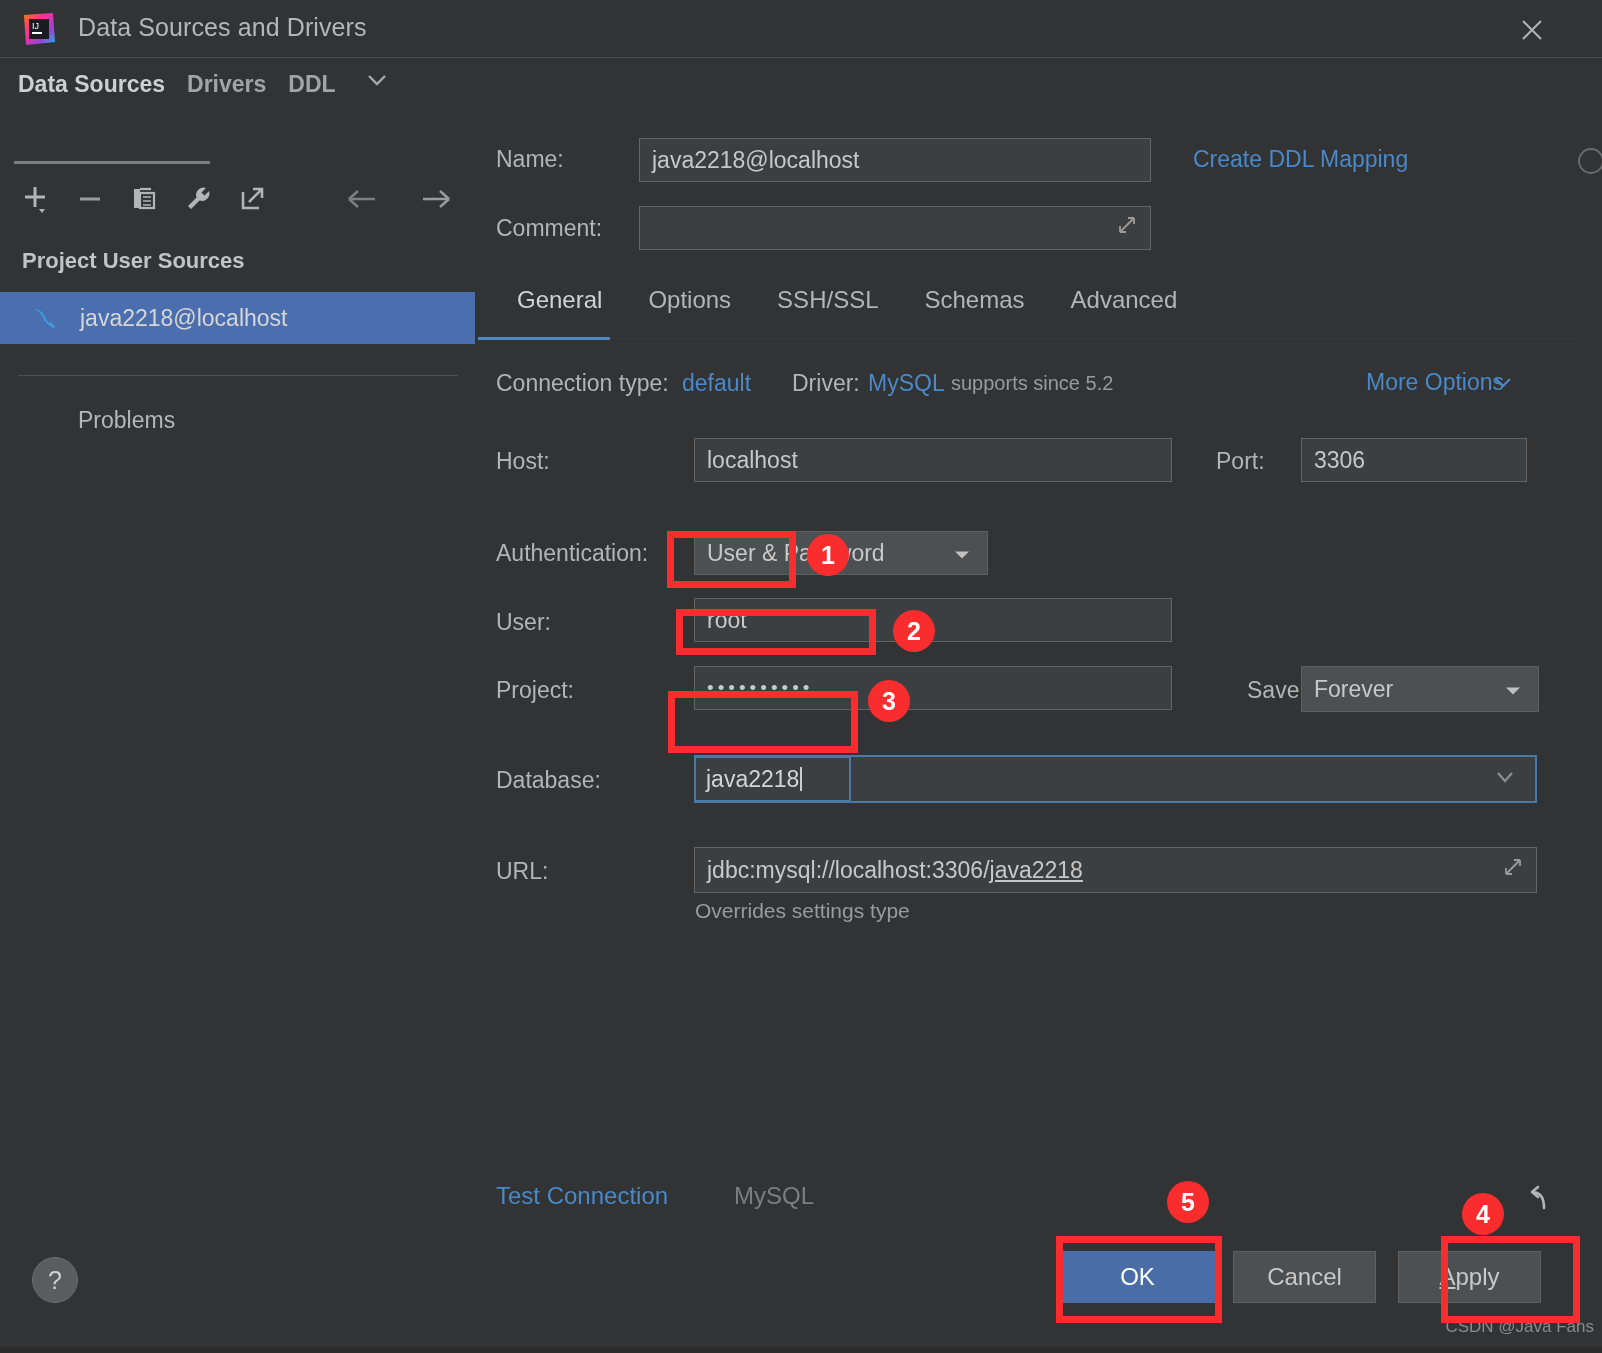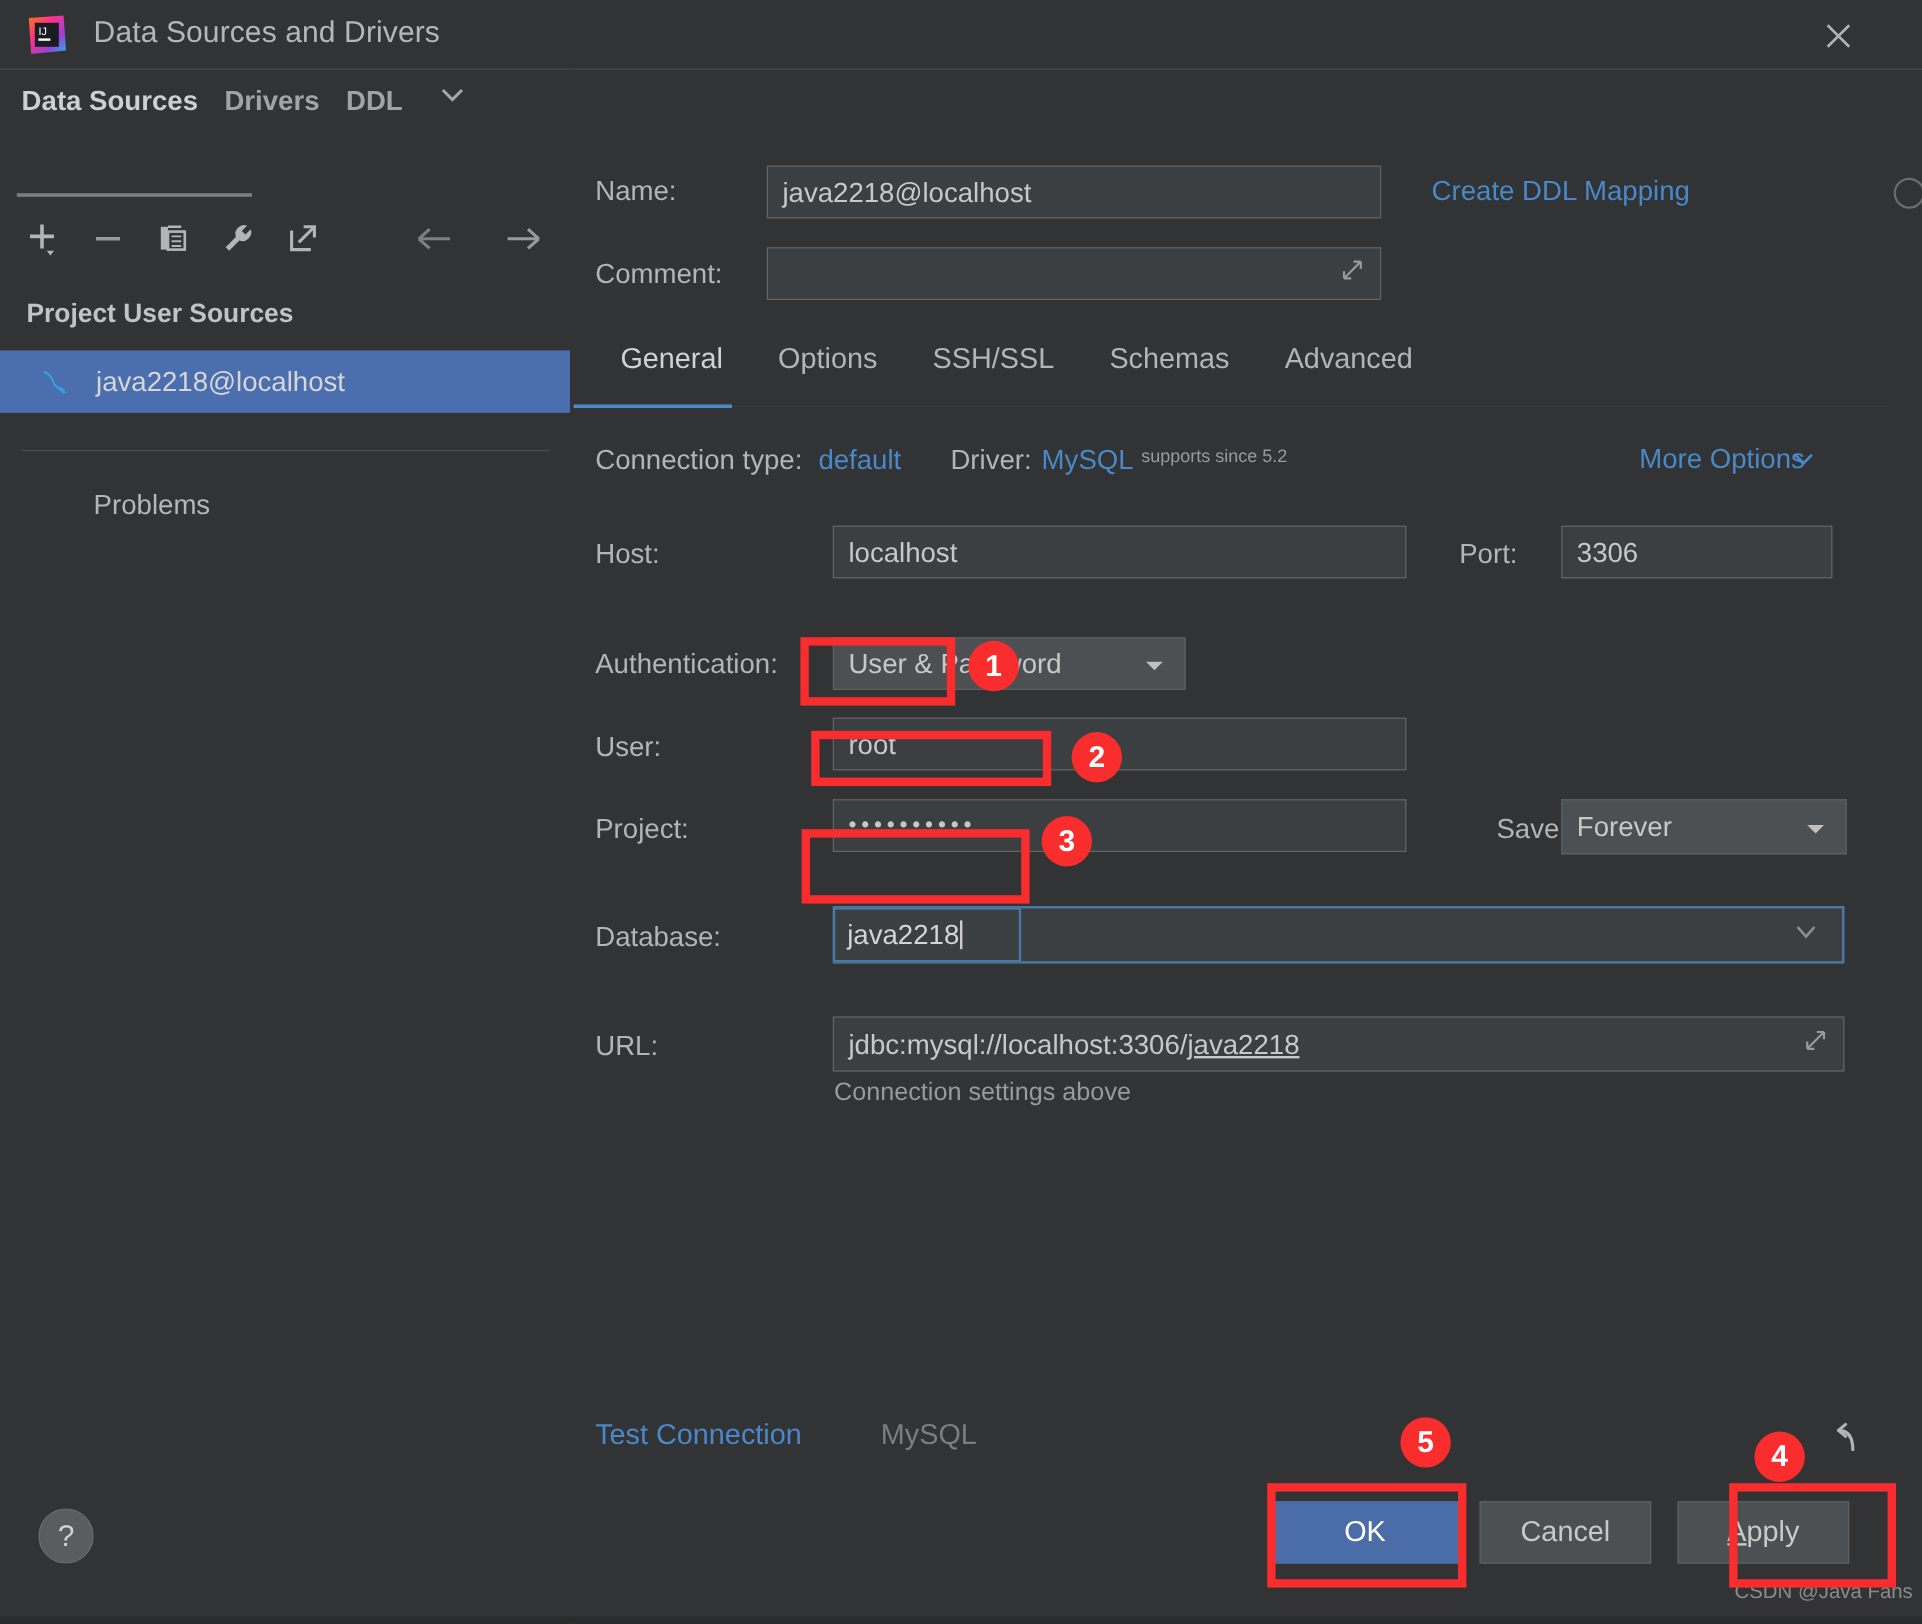--- a/index.html
+++ b/index.html
@@ -505,21 +505,21 @@
         <div class="tab">Schemas</div>
         <div class="tab">Advanced</div>
       </div>
       <div class="tabstrip-base" style="left:2px; top:280px; width:1097px;"></div>
       <div class="tab-underline" style="left:2px; top:279px; width:132px;"></div>
 
       <div class="field-label" style="left:20px; top:312px;">Connection type:</div>
       <div class="link" style="position:absolute; left:206px; top:312px;">default</div>
       <div class="field-label" style="left:316px; top:312px;">Driver:</div>
       <div class="link" style="position:absolute; left:392px; top:312px;">MySQL</div>
-      <div style="position:absolute; left:475px; top:314px; font-size:15px; color:#9a9a9a;">supports since 5.2</div>
+      <div style="position:absolute; left:475px; top:314px; font-size:20px; color:#9a9a9a;">supports since 5.2</div>
       <div class="link" style="position:absolute; left:890px; top:311px;">More Options</div>
       <span style="position:absolute; left:1016px; top:316px;">
         <svg width="22" height="18" viewBox="0 0 22 18">
           <path d="M4 5 L11 12 L18 5" stroke="#4a88c7" stroke-width="2.2" fill="none"></path>
         </svg>
       </span>
 
       <div class="field-label" style="left:20px; top:390px;">Host:</div>
       <div class="textfield" style="left:218px; top:380px; width:478px; height:44px;">localhost</div>
       <div class="field-label" style="left:740px; top:390px;">Port:</div>
@@ -566,21 +566,21 @@
       <div class="field-label" style="left:20px; top:800px;">URL:</div>
       <div class="textfield" style="left:218px; top:789px; width:843px; height:46px;align-items:center;">
         <span>jdbc:mysql://localhost:3306/</span>
           <span class="url-underline">java2218</span>
         <span class="expand-icon">
           <svg width="26" height="26" viewBox="0 0 26 26">
             <path d="M6 20 L20 6 M20 6 H14 M20 6 V12 M6 20 H12 M6 20 V14" stroke="#9a9a9a" stroke-width="1.8" fill="none"></path>
           </svg>
         </span>
       </div>
-      <div style="position:absolute; left:219px; top:841px; font-size:21px; color:#9a9a9a;">Connection settings above</div>
+      <div style="position:absolute; left:219px; top:841px; font-size:21px; color:#9a9a9a;">Overrides settings type</div>
 
     </div>
   </div>
 
   <div class="test-conn">Test Connection</div>
   <div class="mysql-label">MySQL</div>
 
   <div class="btn primary" style="left:1060px; top:1251px; width:155px;">OK</div>
   <div class="btn" style="left:1233px; top:1251px; width:143px;">Cancel</div>
   <div class="btn" style="left:1398px; top:1251px; width:143px;">

